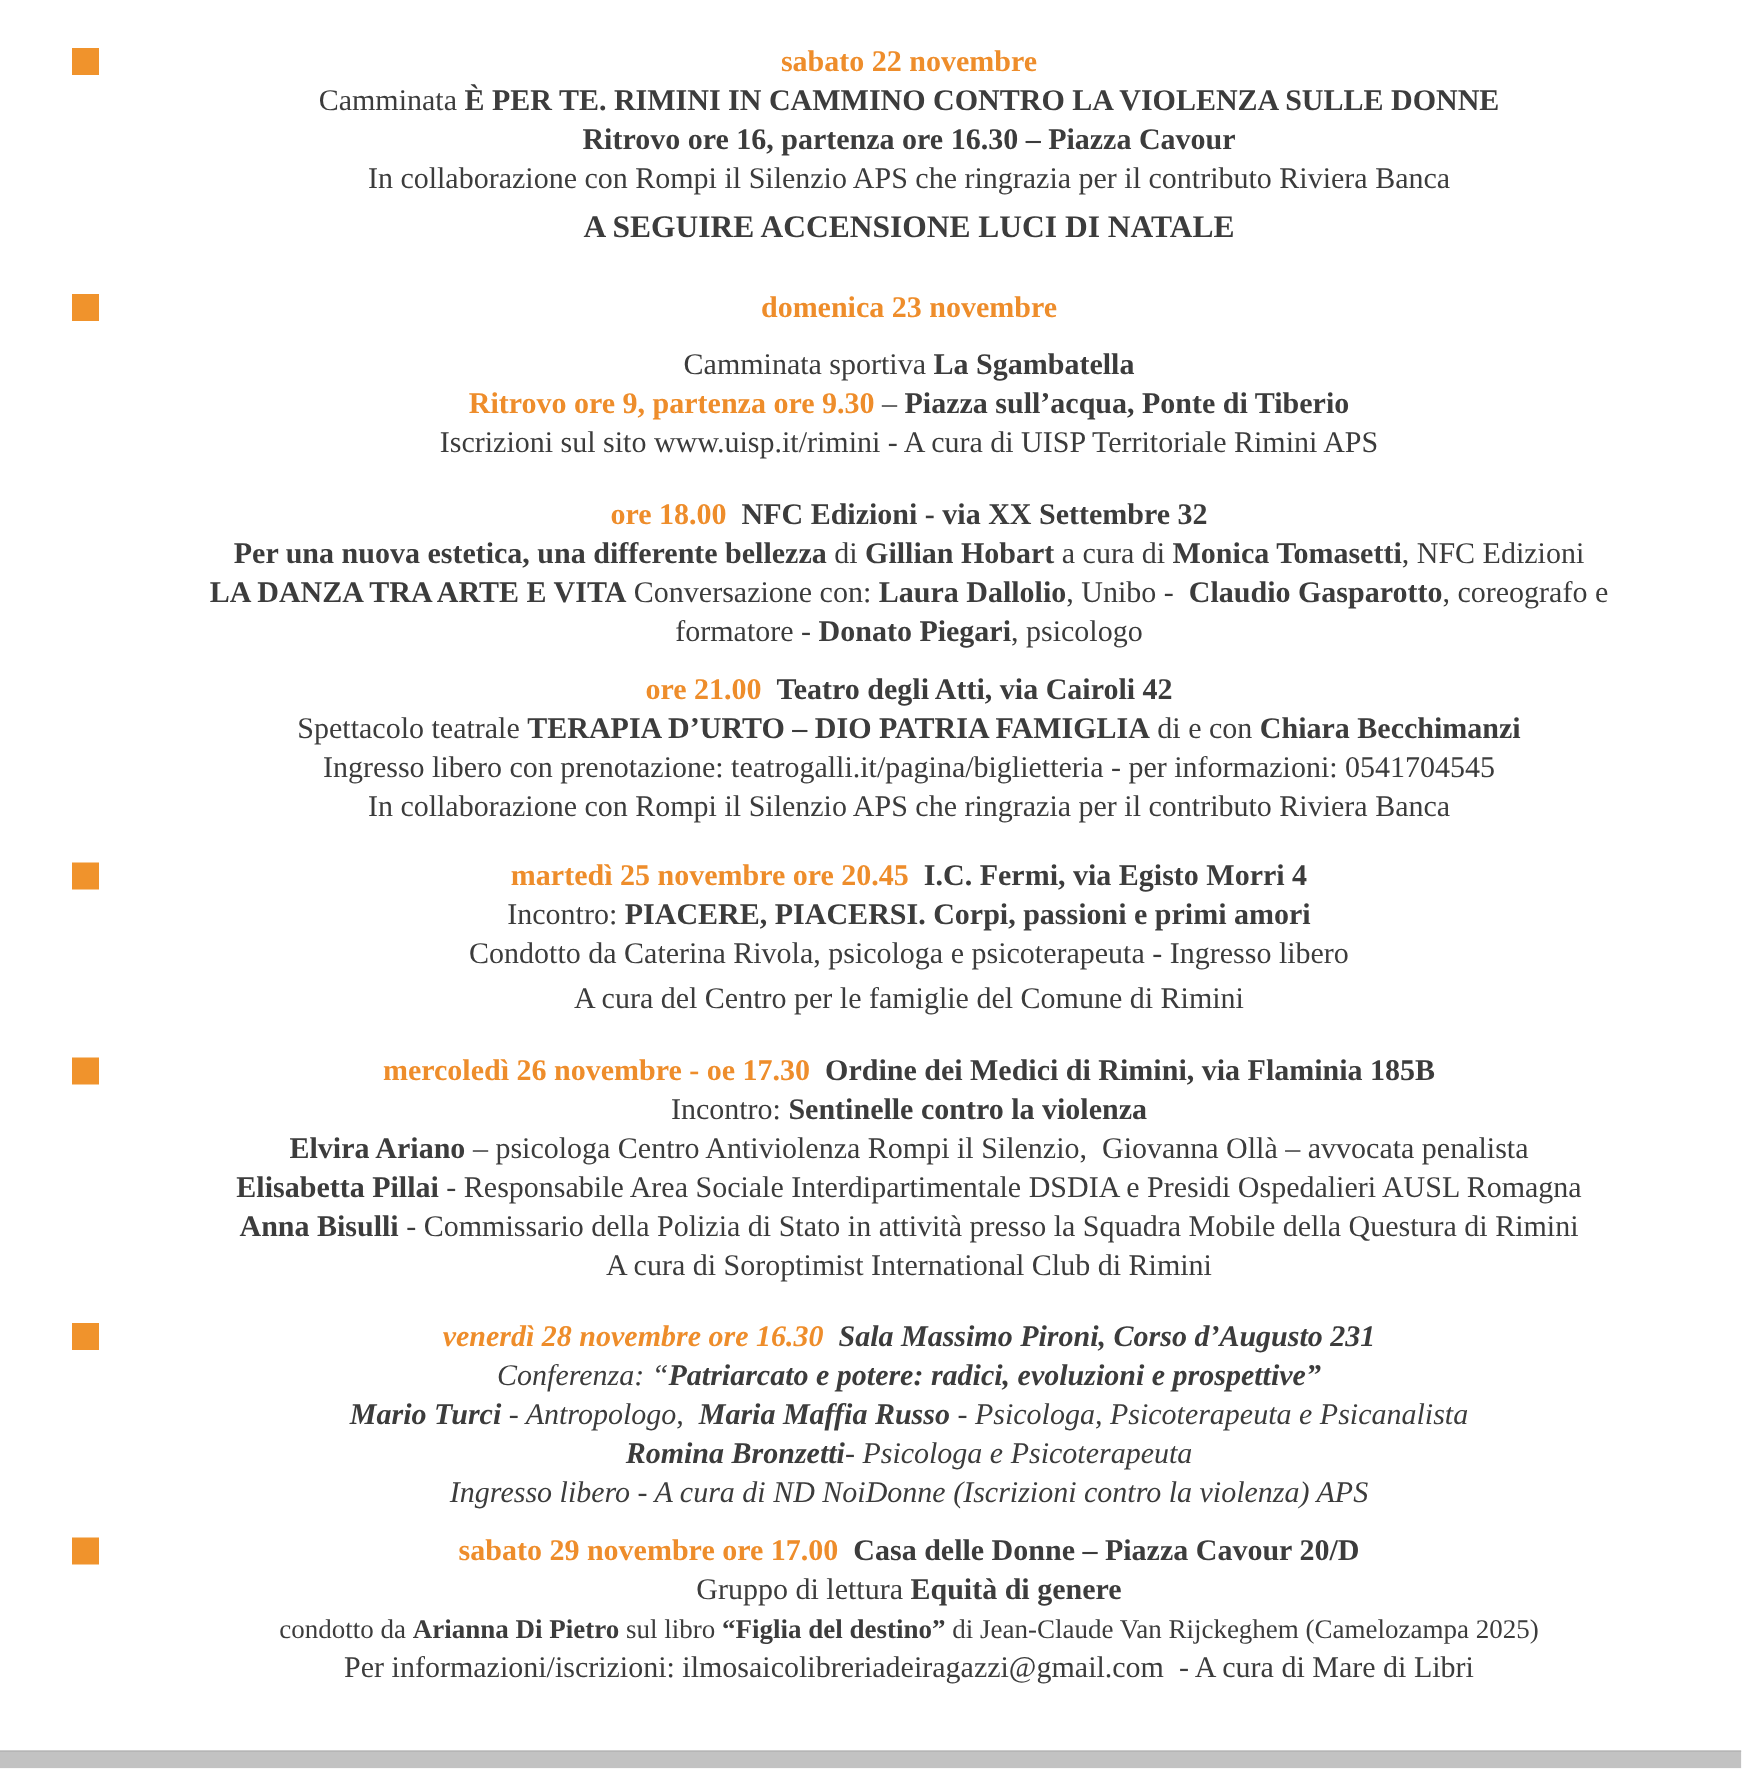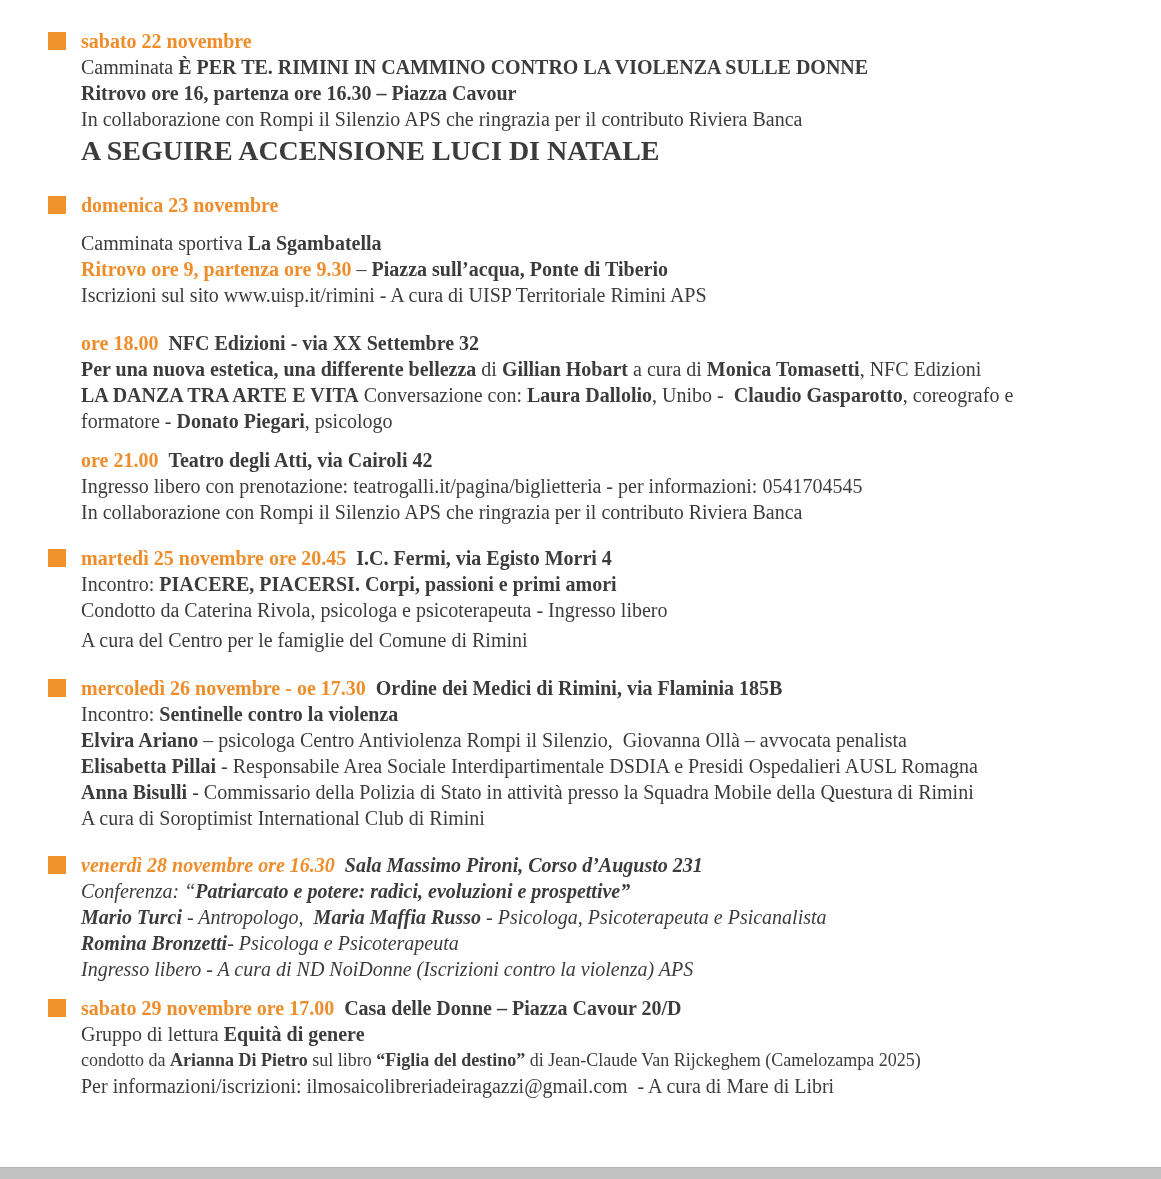--- a/index.html
+++ b/index.html
@@ -17,20 +17,21 @@
     overflow:hidden;
     font-family:"Liberation Serif","DejaVu Serif",serif;
     color:var(--text);
     font-size:20px;
     line-height:26px;
   }
   .content{
     position:absolute;
     left:48px;top:28px;right:30px;
     white-space:nowrap;
+    text-align:center;
   }
   .section{
     position:relative;
     padding-left:33px;
   }
   .bullet{
     position:absolute;
     left:0;top:4px;
     width:18px;height:18px;
     background:var(--bullet);
@@ -52,37 +53,38 @@
 <body>
 
 <div class="page">
   <div class="content">
       <div class="section">
         <span class="bullet"></span>
         <div class="line"><span class="s-o">sabato 22 novembre</span></div>
         <div class="line"><span class="s-r">Camminata </span><span class="s-b">È PER TE. RIMINI IN CAMMINO CONTRO LA VIOLENZA SULLE DONNE</span></div>
         <div class="line"><span class="s-b">Ritrovo ore 16, partenza ore 16.30 – Piazza Cavour</span></div>
         <div class="line"><span class="s-r">In collaborazione con Rompi il Silenzio APS che ringrazia per il contributo Riviera Banca</span></div>
-        <div class="line" style="margin-top: 6px; font-size: 28px;"><span class="s-b">A SEGUIRE ACCENSIONE LUCI DI NATALE</span></div>
+        <div class="line" style="margin-top: 6px; font-size: 21px;"><span class="s-b">A SEGUIRE ACCENSIONE LUCI DI NATALE</span></div>
       </div>
       <div class="section" style="margin-top: 28px;">
         <span class="bullet"></span>
         <div class="line"><span class="s-o">domenica 23 novembre</span></div>
         <div class="line" style="margin-top: 12px;"><span class="s-r">Camminata sportiva </span><span class="s-b">La Sgambatella</span></div>
         <div class="line"><span class="s-o">Ritrovo ore 9, partenza ore 9.30</span><span class="s-r"> – </span><span class="s-b">Piazza sull’acqua, Ponte di Tiberio</span></div>
         <div class="line"><span class="s-r">Iscrizioni sul sito www.uisp.it/rimini - A cura di UISP Territoriale Rimini APS</span></div>
       </div>
       <div class="section" style="margin-top: 22px;">
         <div class="line"><span class="s-o">ore 18.00</span><span class="s-r"> &nbsp;</span><span class="s-b">NFC Edizioni - via XX Settembre 32</span></div>
         <div class="line"><span class="s-b">Per una nuova estetica, una differente bellezza</span><span class="s-r"> di </span><span class="s-b">Gillian Hobart</span><span class="s-r"> a cura di </span><span class="s-b">Monica Tomasetti</span><span class="s-r">, NFC Edizioni</span></div>
         <div class="line"><span class="s-b">LA DANZA TRA ARTE E VITA</span><span class="s-r"> Conversazione con: </span><span class="s-b">Laura Dallolio</span><span class="s-r">, Unibo - &nbsp;</span><span class="s-b">Claudio Gasparotto</span><span class="s-r">, coreografo e</span></div>
         <div class="line"><span class="s-r">formatore - </span><span class="s-b">Donato Piegari</span><span class="s-r">, psicologo</span></div>
       </div>
       <div class="section" style="margin-top: 13px;">
         <div class="line"><span class="s-o">ore 21.00</span><span class="s-r"> &nbsp;</span><span class="s-b">Teatro degli Atti, via Cairoli 42</span></div>
+        <div class="line"><span class="s-r">Spettacolo teatrale </span><span class="s-b">TERAPIA D’URTO – DIO PATRIA FAMIGLIA</span><span class="s-r"> di e con </span><span class="s-b">Chiara Becchimanzi</span></div>
         <div class="line"><span class="s-r">Ingresso libero con prenotazione: teatrogalli.it/pagina/biglietteria - per informazioni: 0541704545</span></div>
         <div class="line"><span class="s-r">In collaborazione con Rompi il Silenzio APS che ringrazia per il contributo Riviera Banca</span></div>
       </div>
       <div class="section" style="margin-top: 20px;">
         <span class="bullet"></span>
         <div class="line"><span class="s-o">martedì 25 novembre ore 20.45</span><span class="s-r"> &nbsp;</span><span class="s-b">I.C. Fermi, via Egisto Morri 4</span></div>
         <div class="line"><span class="s-r">Incontro: </span><span class="s-b">PIACERE, PIACERSI. Corpi, passioni e primi amori</span></div>
         <div class="line"><span class="s-r">Condotto da Caterina Rivola, psicologa e psicoterapeuta - Ingresso libero</span></div>
         <div class="line" style="margin-top: 4px;"><span class="s-r">A cura del Centro per le famiglie del Comune di Rimini</span></div>
       </div>

